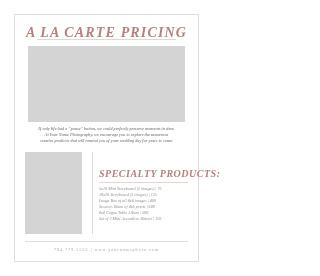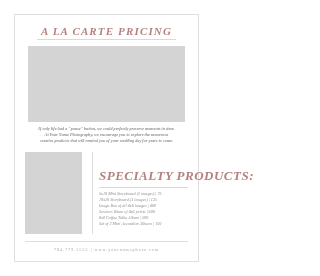--- a/index.html
+++ b/index.html
@@ -35,21 +35,21 @@
   
   .title {
     position: absolute;
     left: 22px;
     top: 25px;
     width: 169px;
     text-align: center;
     font-family: "Liberation Serif", serif;
     font-style: italic;
     font-weight: bold;
-    font-size: 11px;
+    font-size: 14px;
     letter-spacing: 1.15px;
     color: #b4827e;
     white-space: nowrap;
   }
   .title-rule {
     position: absolute;
     left: 37px;
     top: 39px;
     width: 139px;
     height: 1px;
@@ -107,21 +107,21 @@
   .products {
     position: absolute;
     left: 99px;
     top: 168px;
     width: 92px;
   }
   .products-heading {
     font-family: "Liberation Serif", serif;
     font-style: italic;
     font-weight: bold;
-    font-size: 13px;
+    font-size: 10px;
     letter-spacing: 0.5px;
     color: #b4827e;
     white-space: nowrap;
   }
   .products-rule {
     margin-top: 3px;
     margin-bottom: 3px;
     width: 89px;
     height: 1px;
     background: #ded8d2;

